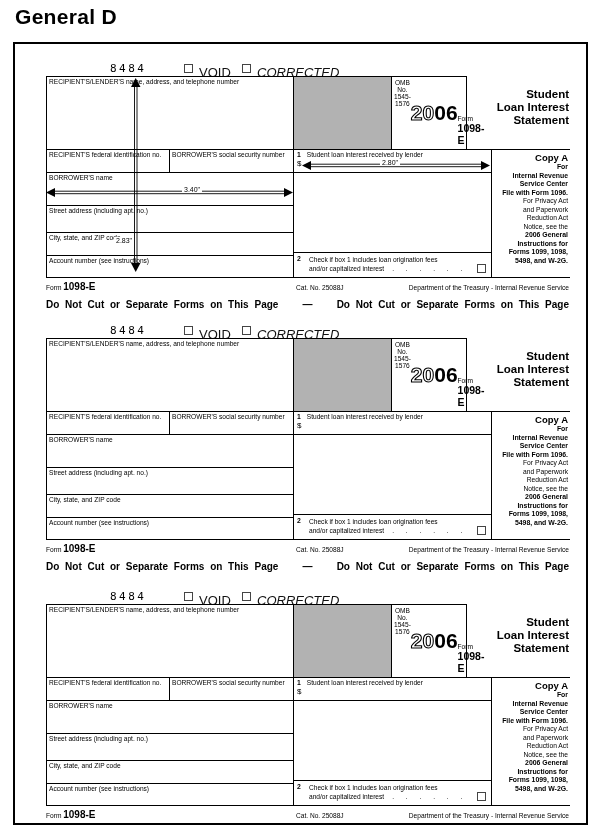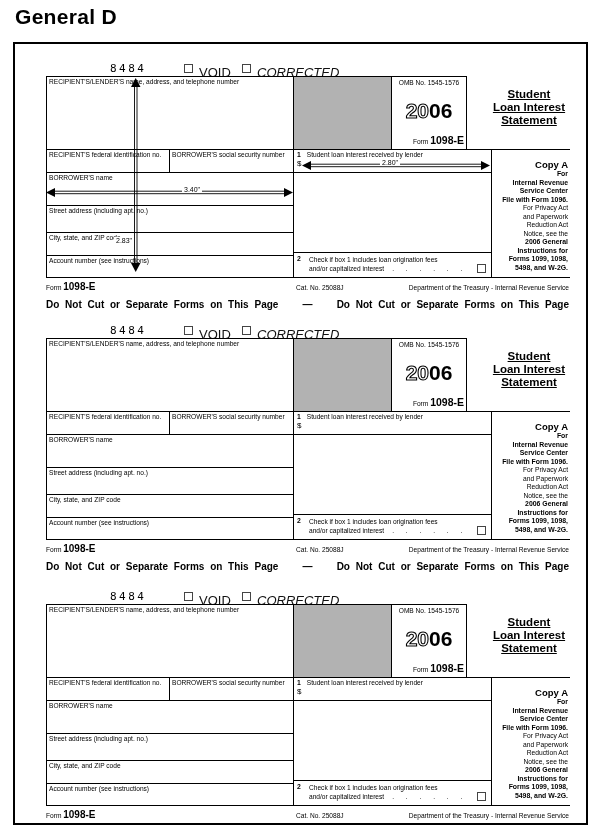--- a/index.html
+++ b/index.html
@@ -10,46 +10,46 @@
   #copy1{top:18px;} #copy2{top:280px;} #copy3{top:546px;}
   .print-code{position:absolute;left:64px;top:0;font-family:"DejaVu Sans Mono",monospace;font-size:11px;letter-spacing:2.5px;}
   .checkbox{position:absolute;width:9px;height:9px;border:1px solid #444;background:#fff;box-sizing:border-box;}
   .cb-void{left:138px;top:2px;} .cb-corr{left:196px;top:2px;}
   .cb-label{position:absolute;font-size:13px;color:#111;top:3px;}
   .lbl-void{left:153px;} .lbl-corr{left:211px;font-style:italic;}
   .cell{position:absolute;border:1px solid #000;box-sizing:border-box;background:#fff;}
   .cell-label{font-size:6.6px;display:block;padding:1px 2px 0 2px;}
   .c-name{left:0;top:14px;width:248px;height:74px;}
   .c-gray{left:247px;top:14px;width:99px;height:74px;}
-  .c-omb{left:345px;top:14px;width:76px;height:74px;display:flex;flex-direction:column;align-items:center;justify-content:space-between;padding:2px 2px 3px;}
+  .c-omb{left:345px;top:14px;width:76px;height:74px;display:flex;align-items:center;justify-content:space-between;padding:2px 2px 3px;}
   .omb{font-size:6.6px;text-align:center;align-self:stretch;}
   .year{font-size:21px;font-weight:bold;line-height:21px;}
   .yr-outline{color:#fff;-webkit-text-stroke:1.1px #000;}
   .form-id{align-self:flex-end;font-size:6.6px;}
   .form-id .fn{font-size:10.5px;font-weight:bold;}
-  .stmt-title{position:absolute;left:432px;top:26px;width:102px;text-align:center;font-weight:bold;font-size:11.5px;line-height:13px;text-decoration:underline;}
+  .stmt-title{position:absolute;left:421px;top:26px;width:102px;text-align:right;font-weight:bold;font-size:11.5px;line-height:13px;}
   .c-fedid{left:0;top:87px;width:124px;height:24px;}
   .c-ssn{left:123px;top:87px;width:125px;height:24px;}
   .c-box1{left:247px;top:87px;width:199px;height:24px;}
   .c-bname{left:0;top:110px;width:248px;height:34px;}
   .c-street{left:0;top:143px;width:248px;height:28px;}
   .c-city{left:0;top:170px;width:248px;height:24px;}
   .c-account{left:0;top:193px;width:248px;height:23px;}
   .c-rempty{left:247px;top:110px;width:199px;height:81px;}
   .c-box2{left:247px;top:190px;width:199px;height:26px;}
   .c-copya{left:445px;top:87px;width:79px;height:129px;border-right:none;text-align:right;padding:2px 2px 0 1px;}
   .box-line{display:flex;gap:6px;padding:1px 0 0 3px;}
   .box-num{font-size:6.8px;font-weight:bold;}
   .box-label{font-size:6.6px;}
   .dollar{font-size:8px;padding-left:3px;margin-top:1px;}
   .b2n{position:absolute;left:3px;top:2px;font-size:6.8px;font-weight:bold;}
   .b2text{position:absolute;left:15px;top:2px;font-size:6.6px;line-height:9px;}
   .dots{letter-spacing:5px;padding-left:8px;}
   .cb-box2{right:5px;top:11px;}
-  .ca-title{font-size:9.5px;font-weight:bold;line-height:11px;margin-top:7px;}
+  .ca-title{font-size:9.5px;font-weight:bold;line-height:11px;}
   .ca-b{font-size:6.9px;font-weight:bold;line-height:8.6px;}
   .ca-r{font-size:6.7px;line-height:8.4px;}
   .form-footer{position:absolute;left:0;top:219px;width:523px;height:14px;}
   .f-left{position:absolute;left:0;top:0;font-size:6.6px;}
   .f-left .fn2{font-size:10px;font-weight:bold;}
   .f-cat{position:absolute;left:250px;top:3px;font-size:6.6px;}
   .f-dept{position:absolute;right:0;top:3px;font-size:6.6px;}
   .separator{position:absolute;left:0;top:237px;width:523px;display:flex;justify-content:space-between;font-weight:bold;font-size:10px;word-spacing:3px;gap:16px;}
   .dim{position:absolute;z-index:3;}
   .dim line{stroke:#000;stroke-width:0.9;}

